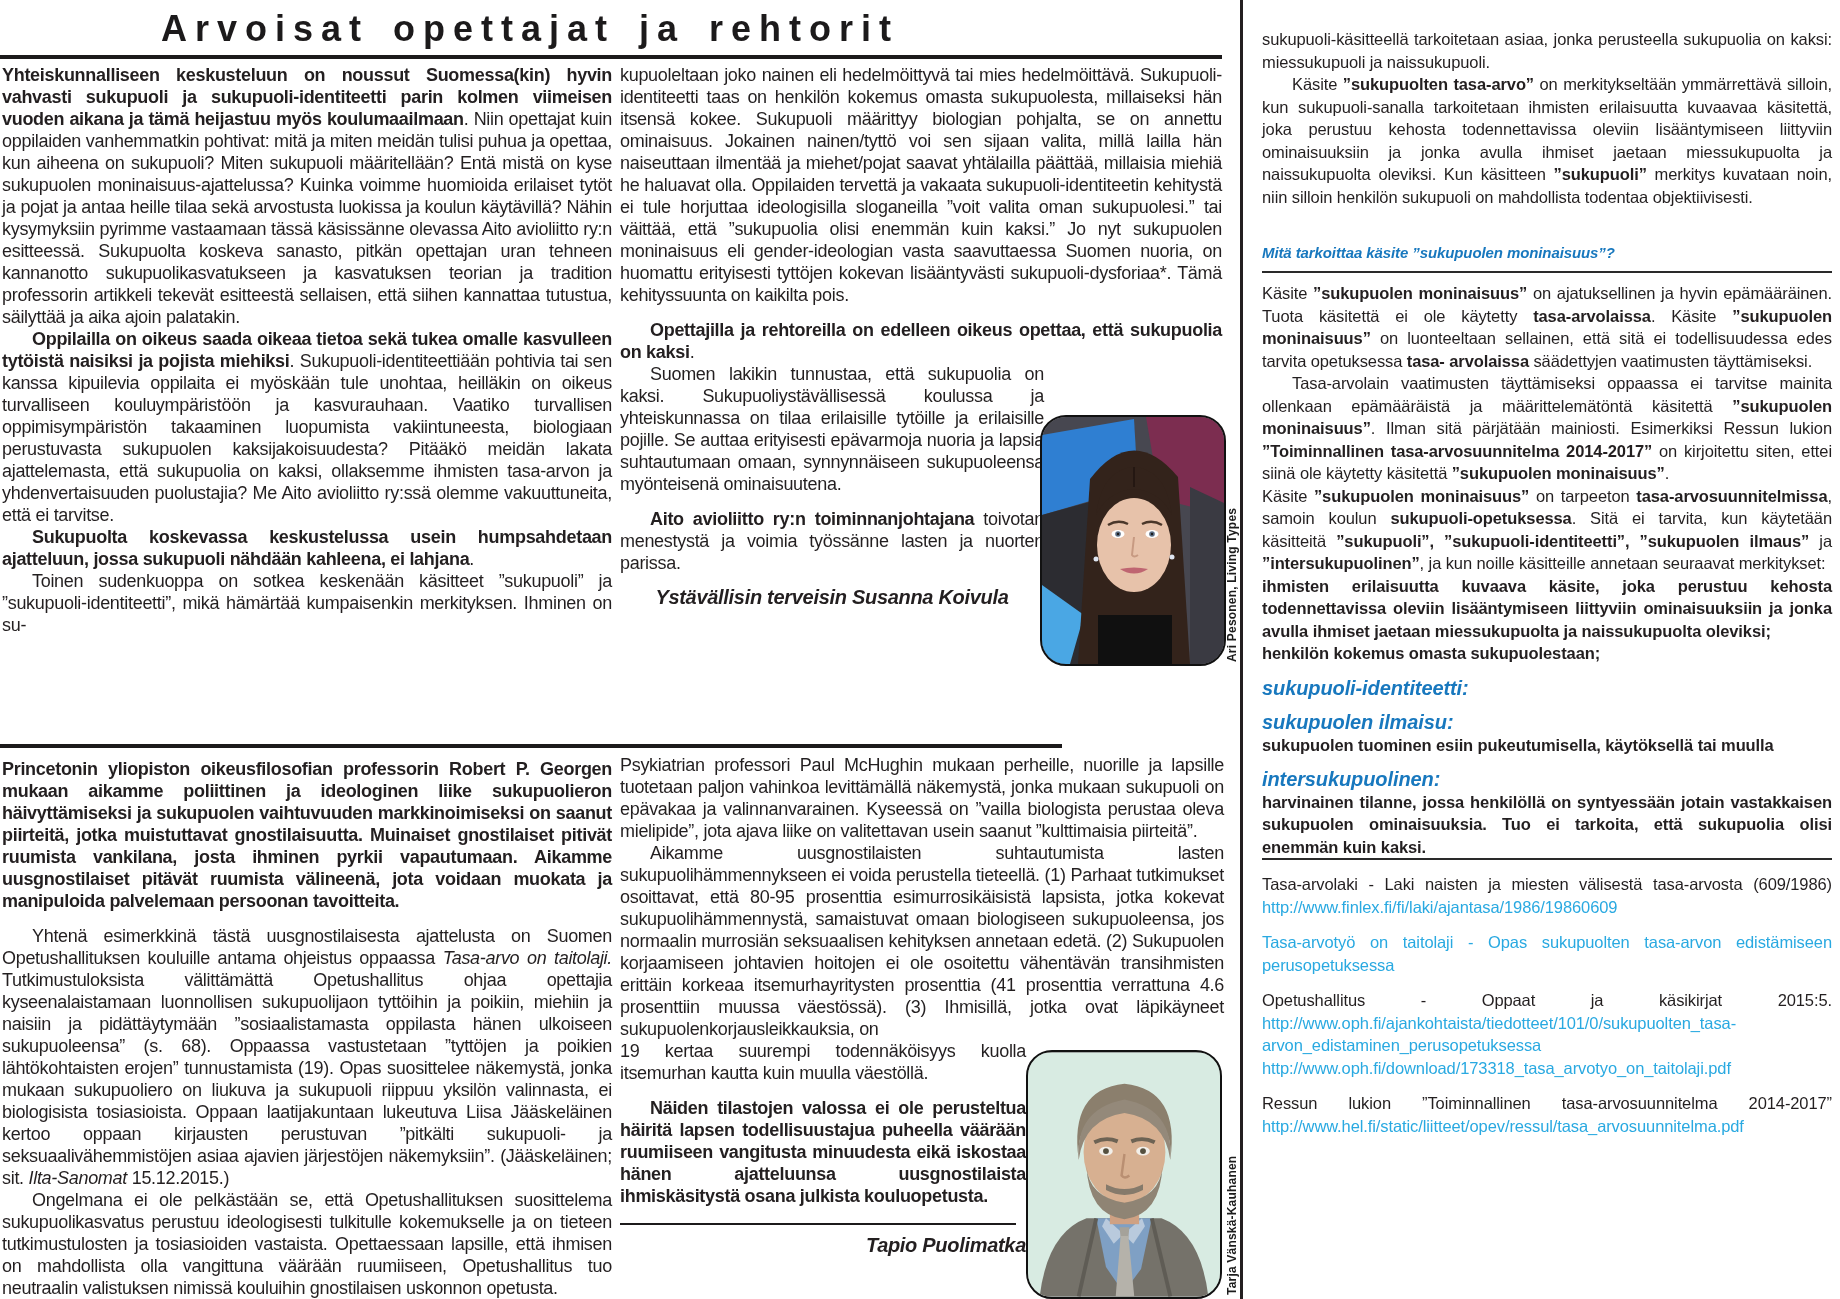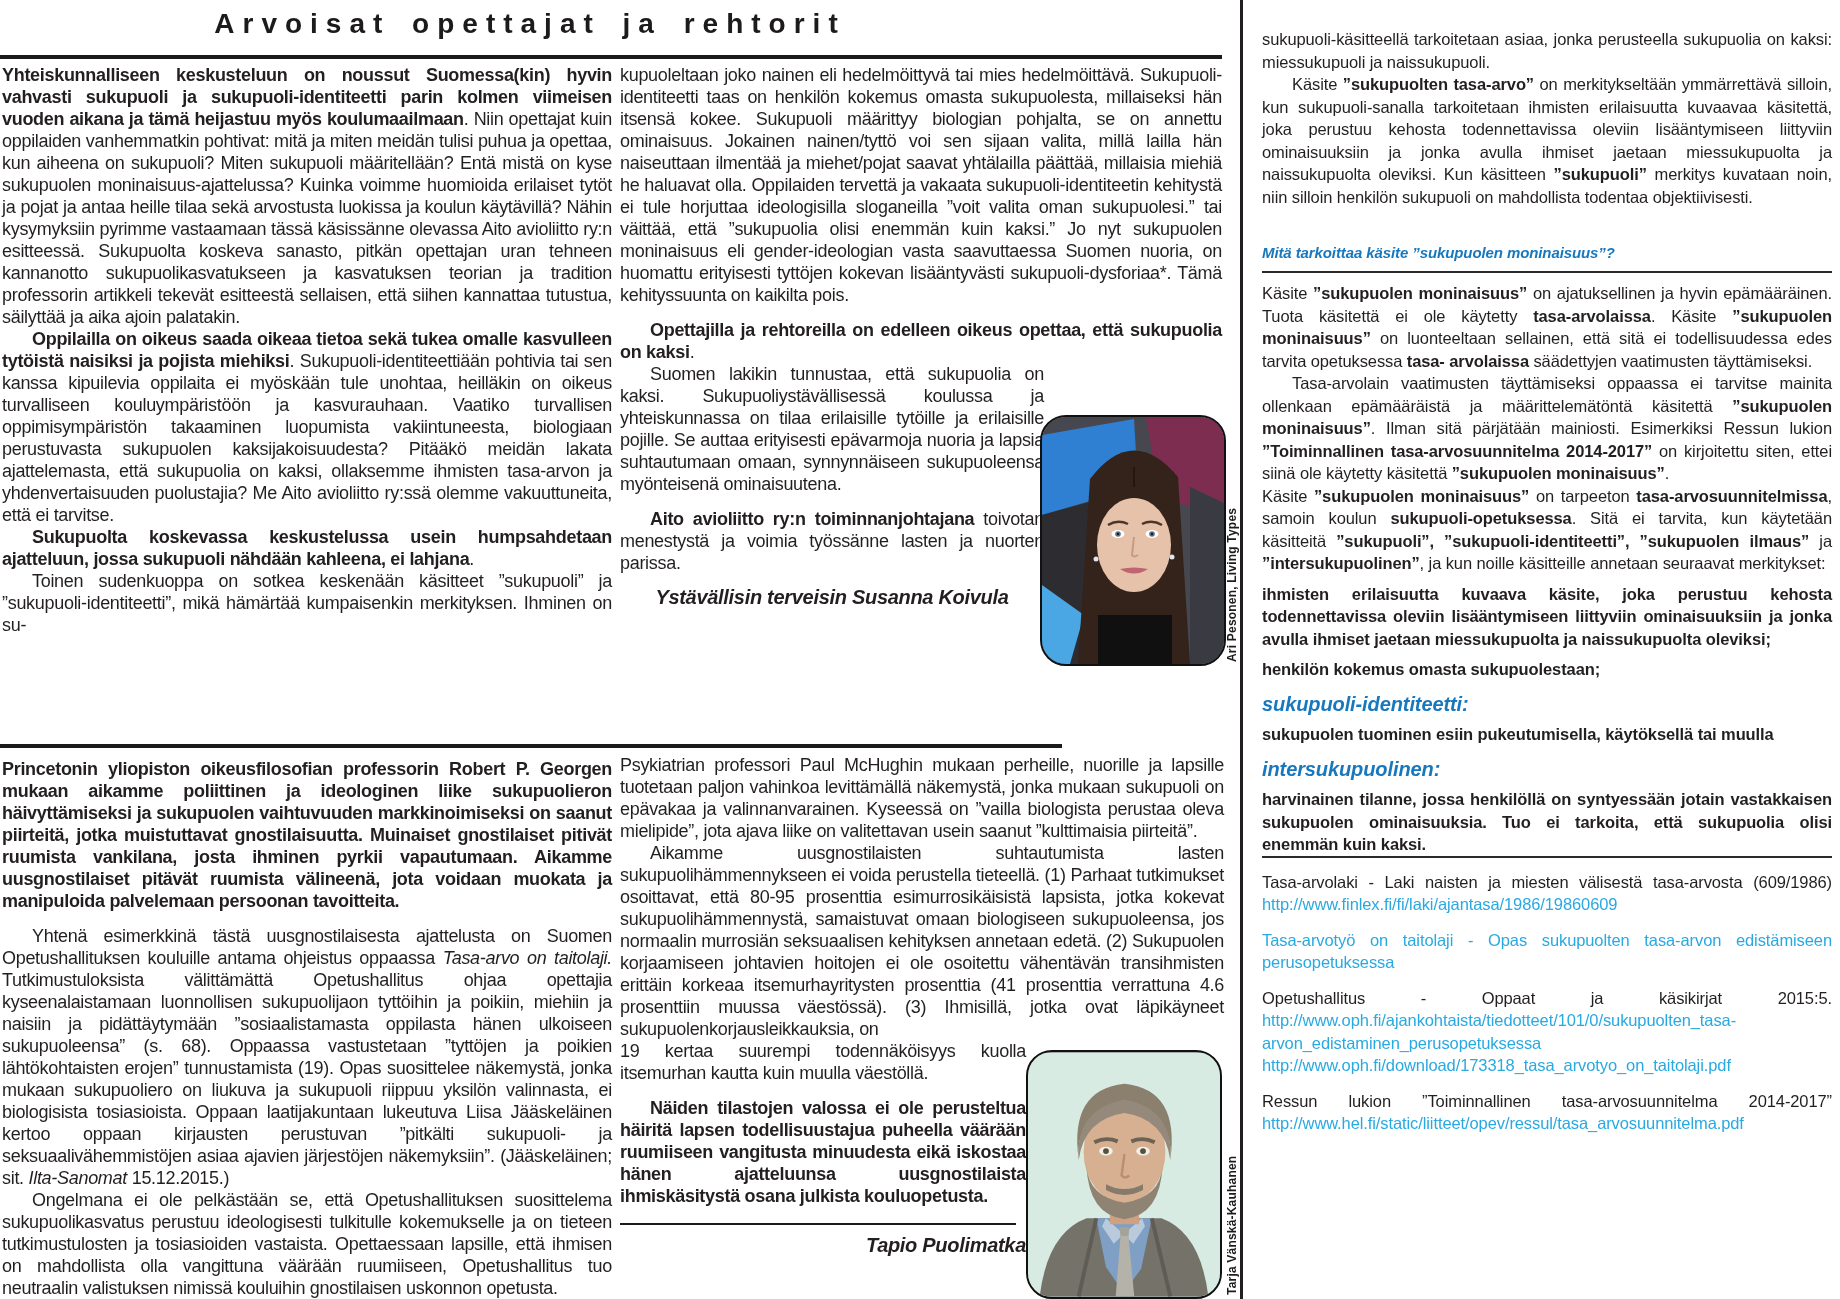--- a/index.html
+++ b/index.html
@@ -1,20 +1,20 @@
 <!DOCTYPE html>
 <html style="--hblue: #1878be; --lblue: #29a9e1; --ink: #231f20;"><head>
 <meta charset="utf-8">
 <style>
   html,body{margin:0;padding:0;background:#ffffff;}
   #page{position:relative;width:1840px;height:1299px;background:#fff;overflow:hidden;
         font-family:"Liberation Sans","DejaVu Sans",sans-serif;color:var(--ink,#231f20);}
   
   .art-title{position:absolute;left:0;width:1060px;text-align:center;font-weight:bold;
-             font-size:28px;letter-spacing:8px;word-spacing:6px;color:#1c1a1b;white-space:nowrap;}
+             font-size:36px;letter-spacing:8px;word-spacing:6px;color:#1c1a1b;white-space:nowrap;}
   .title-rule{position:absolute;left:0;height:3.5px;background:#1c1a1b;}
   
   .tcol{position:absolute;font-size:18px;line-height:22px;letter-spacing:-0.3px;}
   .para{margin:0;text-align:justify;}
   .para.ind{text-indent:30px;}
   .para.gap{margin-top:13px;}
   .para.narrow{width:424px;}
   .para.narrow2{width:406px;}
   .b{font-weight:bold;}
   .i{font-style:italic;}
@@ -22,21 +22,21 @@
   .sigrule{margin-top:16px;width:396px;height:2px;background:#1c1a1b;}
   .sig2{margin-top:9px;width:406px;text-align:right;font-weight:bold;font-style:italic;font-size:20px;}
   
   #right-col{position:absolute;left:1262px;top:28px;width:570px;
              font-size:16.5px;line-height:22.5px;letter-spacing:-0.1px;}
   .rc-h{color:var(--hblue,#1878be);font-weight:bold;font-style:italic;font-size:15px;
         margin:32px 0 5px;line-height:26px;}
   .rc-hrule{height:2px;background:#2a2a2a;margin-bottom:9px;}
   .para.def-term{color:var(--hblue,#1878be);font-weight:bold;font-style:italic;font-size:20px;
                  margin-top:12px;text-align:left;}
-  .para.def-body{font-weight:bold;margin-top:8px;}
+  .para.def-body{font-weight:bold;}
   .para.src{margin-top:13px;}
   .link{color:var(--lblue,#29a9e1);overflow-wrap:anywhere;}
   
   #divider{position:absolute;left:1240px;top:0;width:2.5px;height:1299px;background:#231f20;}
   
   .photo{position:absolute;border:2px solid #111;border-radius:26px;overflow:hidden;background:#888;}
   .vcap{position:absolute;writing-mode:vertical-rl;transform:rotate(180deg);
         font-weight:bold;font-size:12px;letter-spacing:0.2px;color:#1c1c1c;white-space:nowrap;}
 </style>
 </head>
@@ -155,20 +155,21 @@
     <div class="rc-hrule"></div>
     <div>
         <p class="para"><span>Käsite </span><span class="b">”sukupuolen moninaisuus”</span><span> on ajatuksellinen ja hyvin epämääräinen. Tuota käsitettä ei ole käytetty </span><span class="b">tasa-arvolaissa</span><span>. Käsite </span><span class="b">”sukupuolen moninaisuus”</span><span> on luonteeltaan sellainen, että sitä ei todellisuudessa edes tarvita opetuksessa </span><span class="b">tasa- arvolaissa</span><span> säädettyjen vaatimusten täyttämiseksi.</span></p>
         <p class="para ind"><span>Tasa-arvolain vaatimusten täyttämiseksi oppaassa ei tarvitse mainita ollenkaan epämääräistä ja määrittelemätöntä käsitettä </span><span class="b">”sukupuolen moninaisuus”</span><span>. Ilman sitä pärjätään mainiosti. Esimerkiksi Ressun lukion </span><span class="b">”Toiminnallinen tasa-arvosuunnitelma 2014-2017”</span><span> on kirjoitettu siten, ettei siinä ole käytetty käsitettä </span><span class="b">”sukupuolen moninaisuus”</span><span>.</span></p>
         <p class="para"><span>Käsite </span><span class="b">”sukupuolen moninaisuus”</span><span> on tarpeeton </span><span class="b">tasa-arvosuunnitelmissa</span><span>, samoin koulun </span><span class="b">sukupuoli-opetuksessa</span><span>. Sitä ei tarvita, kun käytetään käsitteitä </span><span class="b">”sukupuoli”, ”sukupuoli-identiteetti”, ”sukupuolen ilmaus”</span><span> ja </span><span class="b">”intersukupuolinen”</span><span>, ja kun noille käsitteille annetaan seuraavat merkitykset:</span></p>
       </div>
     <div>
         <p class="para def-body"><span>ihmisten erilaisuutta kuvaava käsite, joka perustuu kehosta todennettavissa oleviin lisääntymiseen liittyviin ominaisuuksiin ja jonka avulla ihmiset jaetaan miessukupuolta ja naissukupuolta oleviksi;</span></p>
         <p class="para def-body"><span>henkilön kokemus omasta sukupuolestaan;</span></p>
         <p class="para def-term"><span>sukupuoli-identiteetti:</span></p>
+        <p class="para def-term"><span>sukupuolen ilmaisu:</span></p>
         <p class="para def-body"><span>sukupuolen tuominen esiin pukeutumisella, käytöksellä tai muulla</span></p>
         <p class="para def-term"><span>intersukupuolinen:</span></p>
         <p class="para def-body"><span>harvinainen tilanne, jossa henkilöllä on syntyessään jotain vastakkaisen sukupuolen ominaisuuksia.  Tuo ei tarkoita, että sukupuolia olisi enemmän kuin kaksi.</span></p>
       </div>
     <div class="rc-hrule"></div>
     <div>
         <p class="para src"><span>Tasa-arvolaki - Laki naisten ja miesten välisestä tasa-arvosta (609/1986) </span><span class="link">http://www.finlex.fi/fi/laki/ajantasa/1986/19860609</span></p>
         <p class="para src"><span class="link">Tasa-arvotyö on taitolaji - Opas sukupuolten tasa-arvon edistämiseen perusopetuksessa</span></p>
         <p class="para src"><span>Opetushallitus - Oppaat ja käsikirjat 2015:5. </span><span class="link">http://www.oph.fi/ajankohtaista/tiedotteet/101/0/sukupuolten_tasa-arvon_edistaminen_perusopetuksessa http://www.oph.fi/download/173318_tasa_arvotyo_on_taitolaji.pdf</span></p>
         <p class="para src"><span>Ressun lukion ”Toiminnallinen tasa-arvosuunnitelma 2014-2017” </span><span class="link">http://www.hel.fi/static/liitteet/opev/ressul/tasa_arvosuunnitelma.pdf</span></p>

